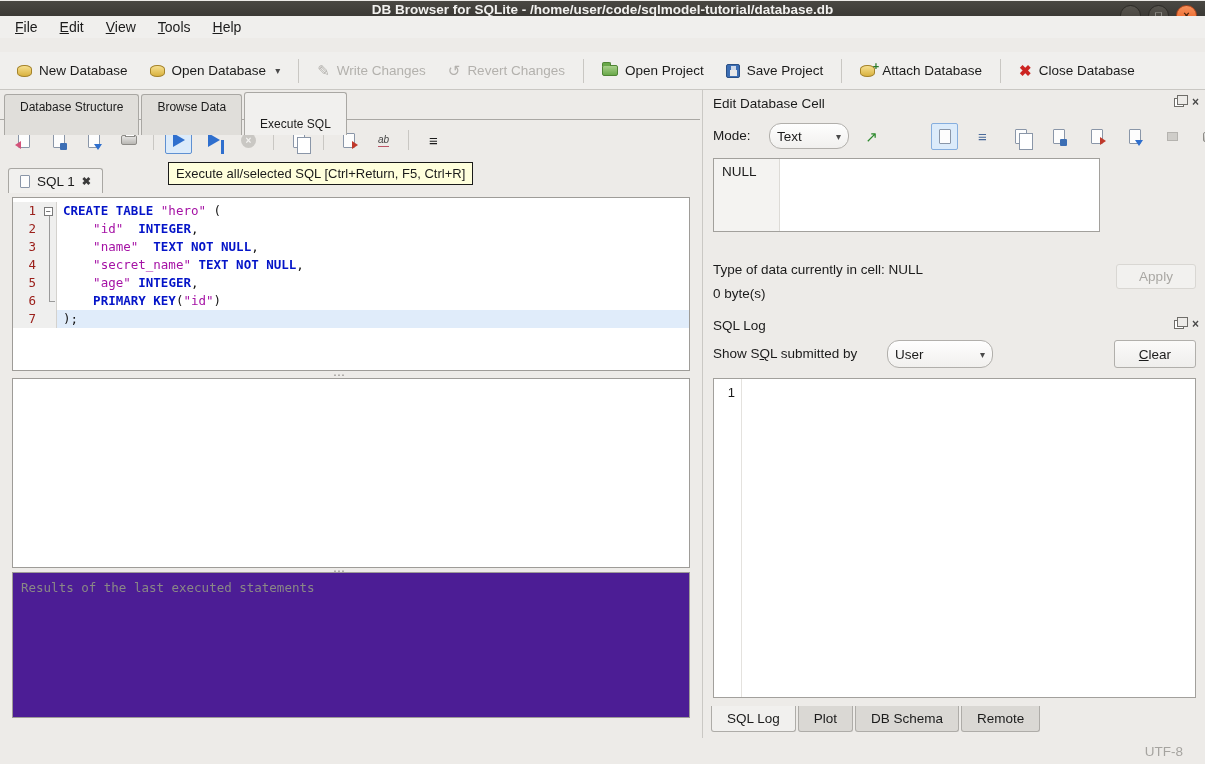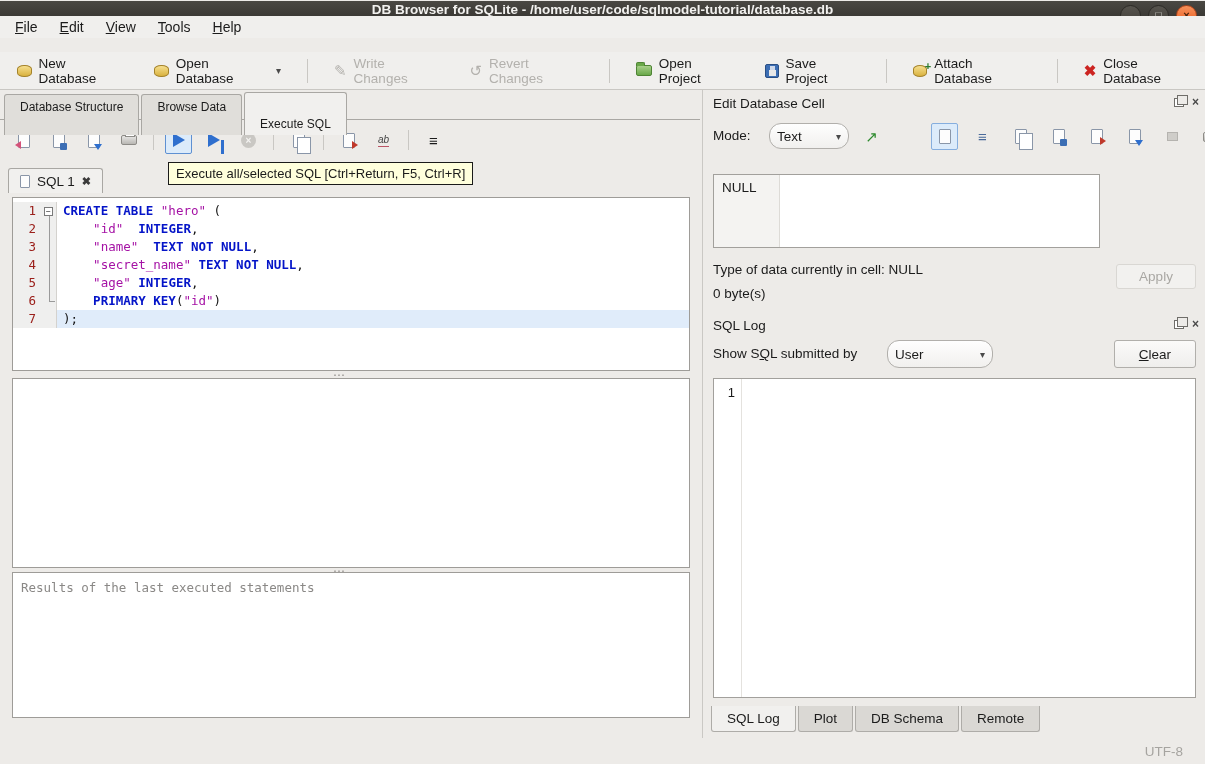--- a/index.html
+++ b/index.html
@@ -22,21 +22,21 @@
     display:flex; align-items:center; justify-content:center; }
   .winbtn.close { background:linear-gradient(#f6905a,#e95c1e); border-color:#b2441a; color:#47200a; font-weight:bold; }
   
   .menubar { position:absolute; left:0; top:16px; width:1205px; height:22px;
     background:#f0efed; display:flex; align-items:center; padding-left:4px; }
   .menu-item { padding:2px 11px; font-size:14px; }
   .mnk { text-decoration:underline; }
   
   .toolbar { position:absolute; left:0; top:52px; width:1205px; height:38px;
     background:#f0efed; border-bottom:1px solid #c9c7c3;
-    display:flex; align-items:center; padding-left:8px; gap:12px; }
+    display:flex; align-items:center; padding-left:8px; gap:4px; }
   .tbtn { display:flex; align-items:center; gap:7px; padding:5px 9px; font-size:13.5px; border-radius:3px; }
   .tbtn.disabled { color:#b3b1ad; }
   .tsep { width:1px; height:24px; background:#c9c7c3; margin:0 5px; }
   .caret { font-size:10px; color:#4a4a4a; margin-left:2px; }
   .glyph-ic { font-size:15px; line-height:1; }
   .gray { color:#b3b1ad; }
   .red { color:#cc2421; font-weight:bold; }
   .green-g { color:#2d8a2d; }
   
   .cyl-ic { width:15px; height:12px; background:linear-gradient(#f6df8e,#d9b23f);
@@ -101,42 +101,42 @@
   .code-row.current .code { background:#e0ecfa; }
   .seg-kw { color:#0414c8; font-weight:bold; }
   .seg-str { color:#a512a5; }
   .seg-pl { color:#141414; }
   .fold-vline { position:absolute; left:36px; top:18px; width:1px; height:85px; background:#9a9a9a; }
   .fold-stub { position:absolute; left:36px; top:103px; width:6px; height:1px; background:#9a9a9a; }
   .split-dots { position:absolute; left:0; width:678px; text-align:center; color:#8f8d89;
     font-size:12px; height:6px; line-height:4px; }
   .grid-panel { position:absolute; left:12px; top:288px; width:678px; height:190px; background:#fff; border:1px solid #9e9c98; }
   .results-panel { position:absolute; left:12px; top:482px; width:678px; height:146px;
-    background:#ffffff; border:1px solid #9e9c98; padding:7px 8px;
+    background:#4c1d95; border:1px solid #9e9c98; padding:7px 8px;
     font-family:"DejaVu Sans Mono", monospace; font-size:12.5px; color:#8a8886; }
   
   .tooltip { position:absolute; left:168px; top:162px; background:#ffffdc; border:1px solid #1a1a1a;
     padding:3px 7px; font-size:13px; white-space:nowrap; z-index:50; }
   
   .vsep { position:absolute; left:702px; top:90px; width:1px; height:648px; background:#cac8c4; }
   .right-pane { position:absolute; left:703px; top:90px; width:502px; height:648px; }
   .dock-header { position:absolute; left:10px; font-size:13.5px; }
   .dock-icons { position:absolute; right:6px; display:flex; gap:8px; align-items:center; }
   .float-ic { width:10px; height:9px; border:1px solid #6f6d69; background:#fff; position:relative; display:block; }
   .float-ic::after { content:""; position:absolute; left:2px; top:-4px; width:9px; height:8px;
     border:1px solid #6f6d69; background:#edebe8; }
   .small-x { font-size:12px; font-weight:bold; color:#4a4a4a; line-height:1; }
   .combo { display:flex; align-items:center; justify-content:space-between;
     background:linear-gradient(#fefefe,#f1f0ee); border:1px solid #b1afab; border-radius:12px;
     padding:3px 7px; font-size:13.5px; }
   .btn { display:flex; align-items:center; justify-content:center;
     background:linear-gradient(#fbfaf9,#efeeec); border:1px solid #b1afab; border-radius:3px;
     font-size:13.5px; }
   .btn.disabled { background:#f2f1ef; border-color:#d9d7d3; color:#a9a7a3; }
-  .cell-box { position:absolute; left:10px; top:84px; width:387px; height:74px;
+  .cell-box { position:absolute; left:10px; top:68px; width:387px; height:74px;
     background:#fff; border:1px solid #a2a09c; display:flex; }
   .cell-gutter { width:66px; background:#f4f3f1; border-right:1px solid #dddbd7; padding:5px 0 0 8px; font-size:13.5px; }
   .icon-row { position:absolute; display:flex; align-items:center; gap:11px; }
   .icbtn.pressed { border:1px solid #86aede; background:#dcebfa; border-radius:2px; }
   .sq-disabled { width:11px; height:9px; background:#cfcdc9; border:1px solid #b5b3af; }
   .log-box { position:absolute; left:10px; top:288px; width:483px; height:320px;
     background:#fff; border:1px solid #a2a09c; display:flex; }
   .log-gutter { width:28px; border-right:1px solid #e4e2de; padding:6px 6px 0 0; text-align:right; font-size:13px; }
   .bottom-tabs { position:absolute; left:8px; top:616px; display:flex; }
   .btab { padding:5px 15px; font-size:13.5px; background:#dad8d4; border:1px solid #aeaca8;

